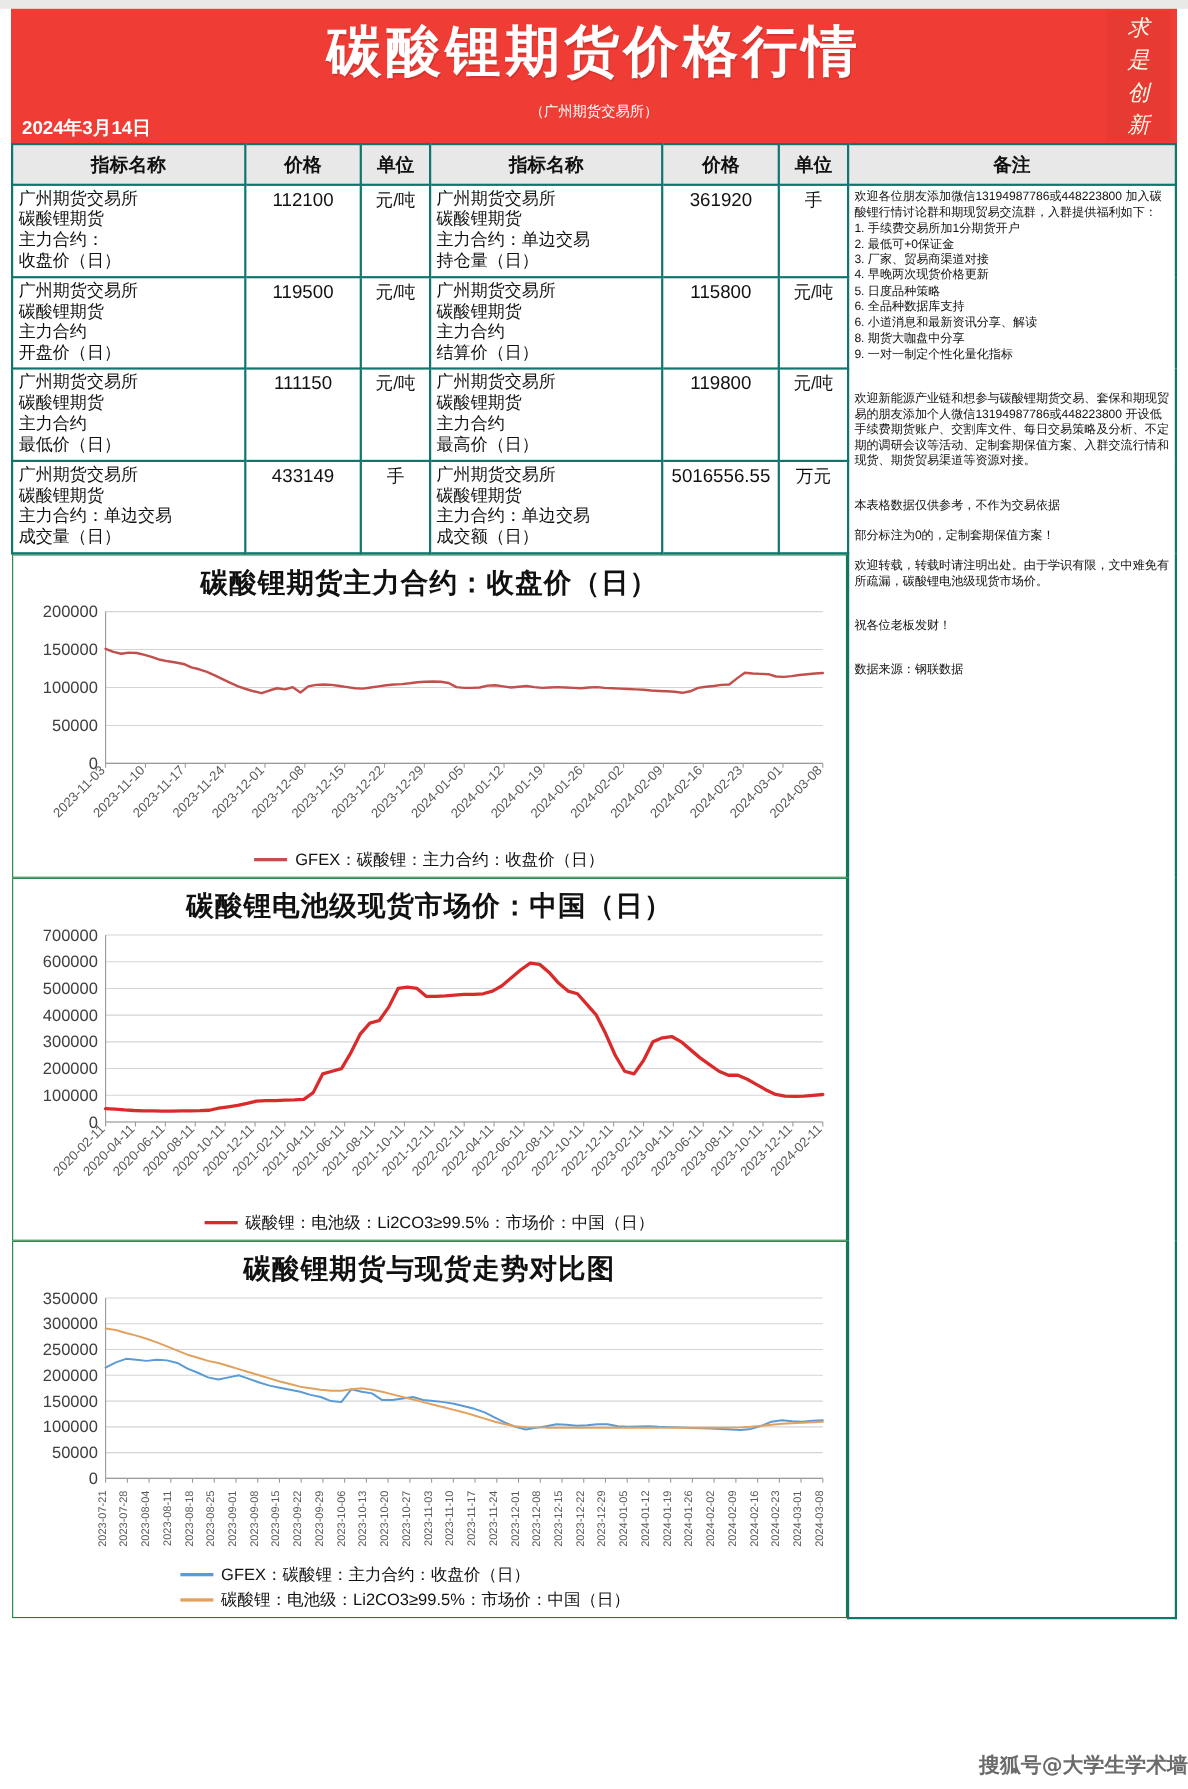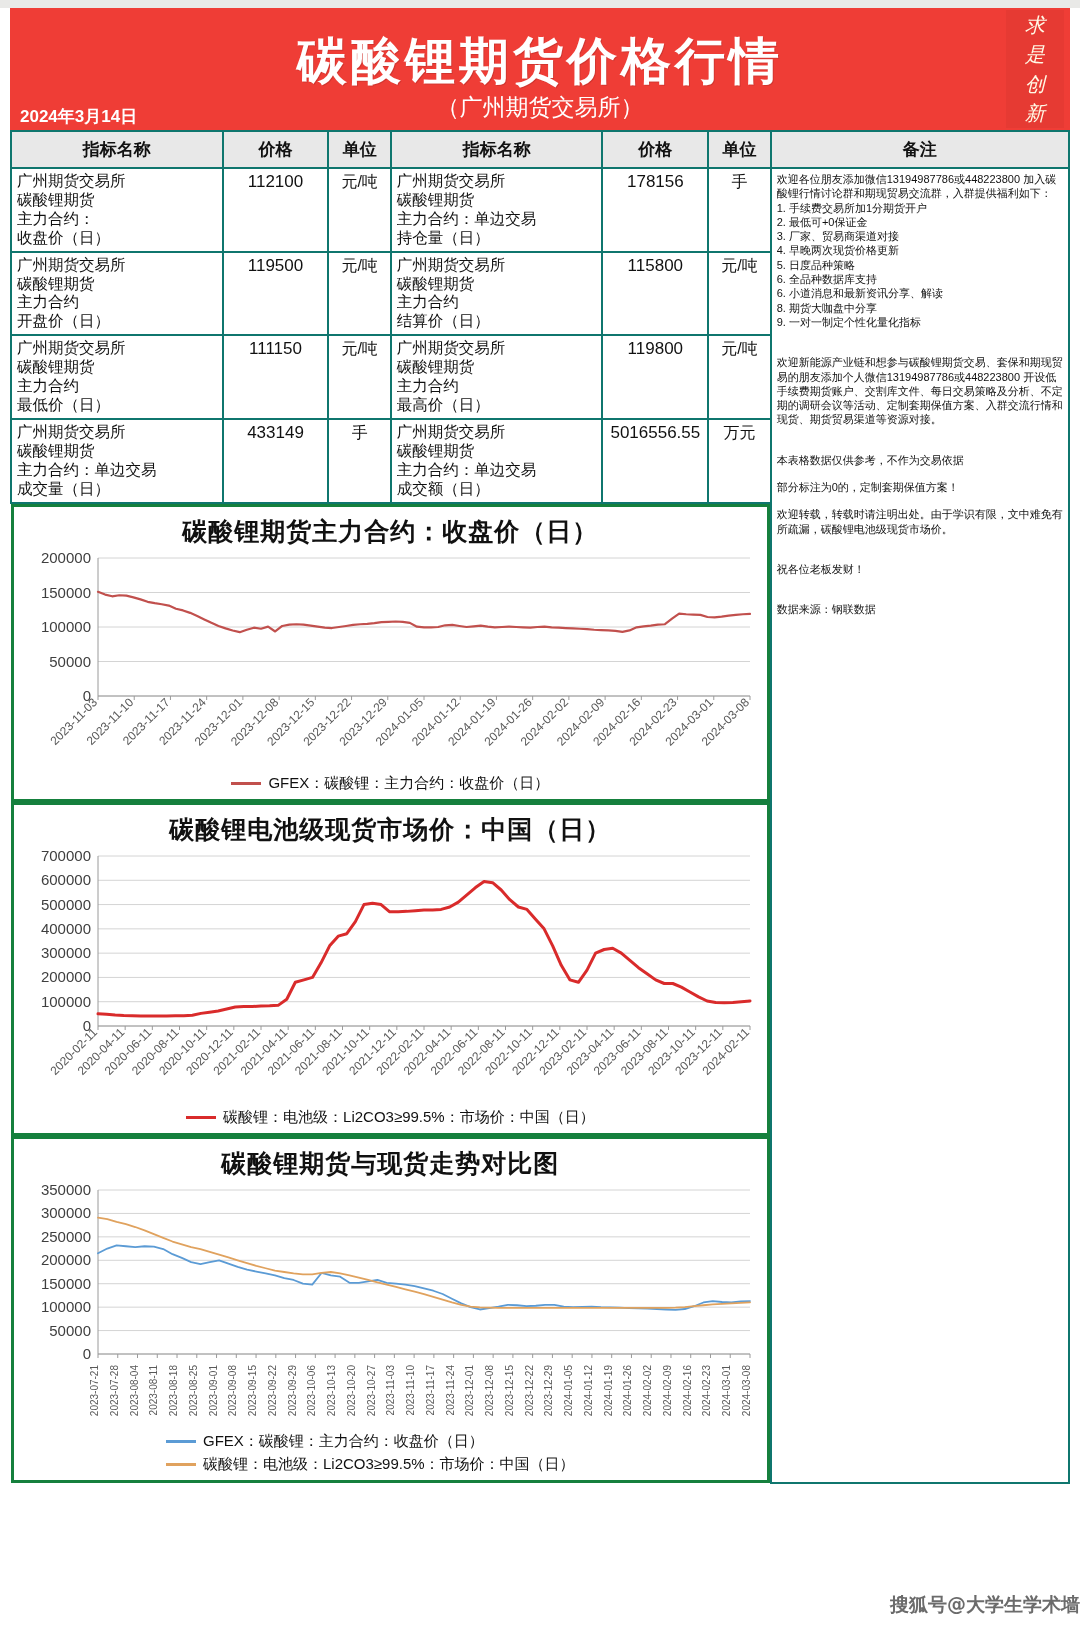--- a/index.html
+++ b/index.html
@@ -14,32 +14,32 @@
 
   
   .banner{
     position:relative;
     margin:8px 10px 0 10px;
     height:122px;
     background:#ef3d36;
     overflow:hidden;
   }
   .banner-title{
-    position:absolute;left:0;right:0;top:20px;
+    position:absolute;left:0;right:0;top:6px;
     text-align:center;
     color:#ffffff;
     font-size:50px;
     font-weight:bold;
     letter-spacing:4px;
     font-family:"DejaVu Sans","Liberation Sans",sans-serif;
     text-shadow:1px 1px 0 rgba(0,0,0,.12);
   }
   .banner-sub{
     position:absolute;left:0;right:0;top:84px;
-    text-align:center;color:#ffffff;font-size:23px;
+    text-align:center;color:#ffffff;font-size:13px;
   }
   .banner-date{
     position:absolute;left:10px;bottom:2px;
     color:#ffffff;font-size:17px;font-weight:bold;
   }
   .seal{
     position:absolute;right:6px;top:2px;width:58px;height:118px;
     background:#e63a33;
     display:flex;flex-direction:column;align-items:center;justify-content:space-around;
     color:#fff9e6;font-size:20px;font-family:"DejaVu Serif","Liberation Serif",serif;
@@ -80,21 +80,21 @@
   td.remark .gap{height:13px;}
 
   
   col.c-name{width:210px;}
   col.c-val{width:105px;}
   col.c-unit{width:62px;}
   col.c-remark{width:296px;}
 
   
   .chart-box{
-    border:3px solid #15803d;
+    border:1px solid #15803d;
     background:#ffffff;
     margin:0;
     padding:4px 2px 2px 2px;
     box-sizing:border-box;
   }
   .chart-title{
     text-align:center;
     font-size:25px;
     font-weight:bold;
     font-family:"DejaVu Sans","Liberation Sans",sans-serif;
@@ -162,21 +162,21 @@
         <th>备注</th>
       </tr>
     </thead>
     <tbody>
 
       <tr>
         <td class="name">广州期货交易所<br>碳酸锂期货<br>主力合约：<br>收盘价（日）</td>
         <td class="val">112100</td>
         <td class="unit">元/吨</td>
         <td class="name">广州期货交易所<br>碳酸锂期货<br>主力合约：单边交易<br>持仓量（日）</td>
-        <td class="val">178156</td>
+        <td class="val">361920</td>
         <td class="unit">手</td>
 
         <td class="remark" rowspan="8">
           <p>欢迎各位朋友添加微信13194987786或448223800 加入碳酸锂行情讨论群和期现贸易交流群，入群提供福利如下：</p>
           <p>1. 手续费交易所加1分期货开户</p>
           <p>2. 最低可+0保证金</p>
           <p>3. 厂家、贸易商渠道对接</p>
           <p>4. 早晚两次现货价格更新</p>
           <p>5. 日度品种策略</p>
           <p>6. 全品种数据库支持</p>

